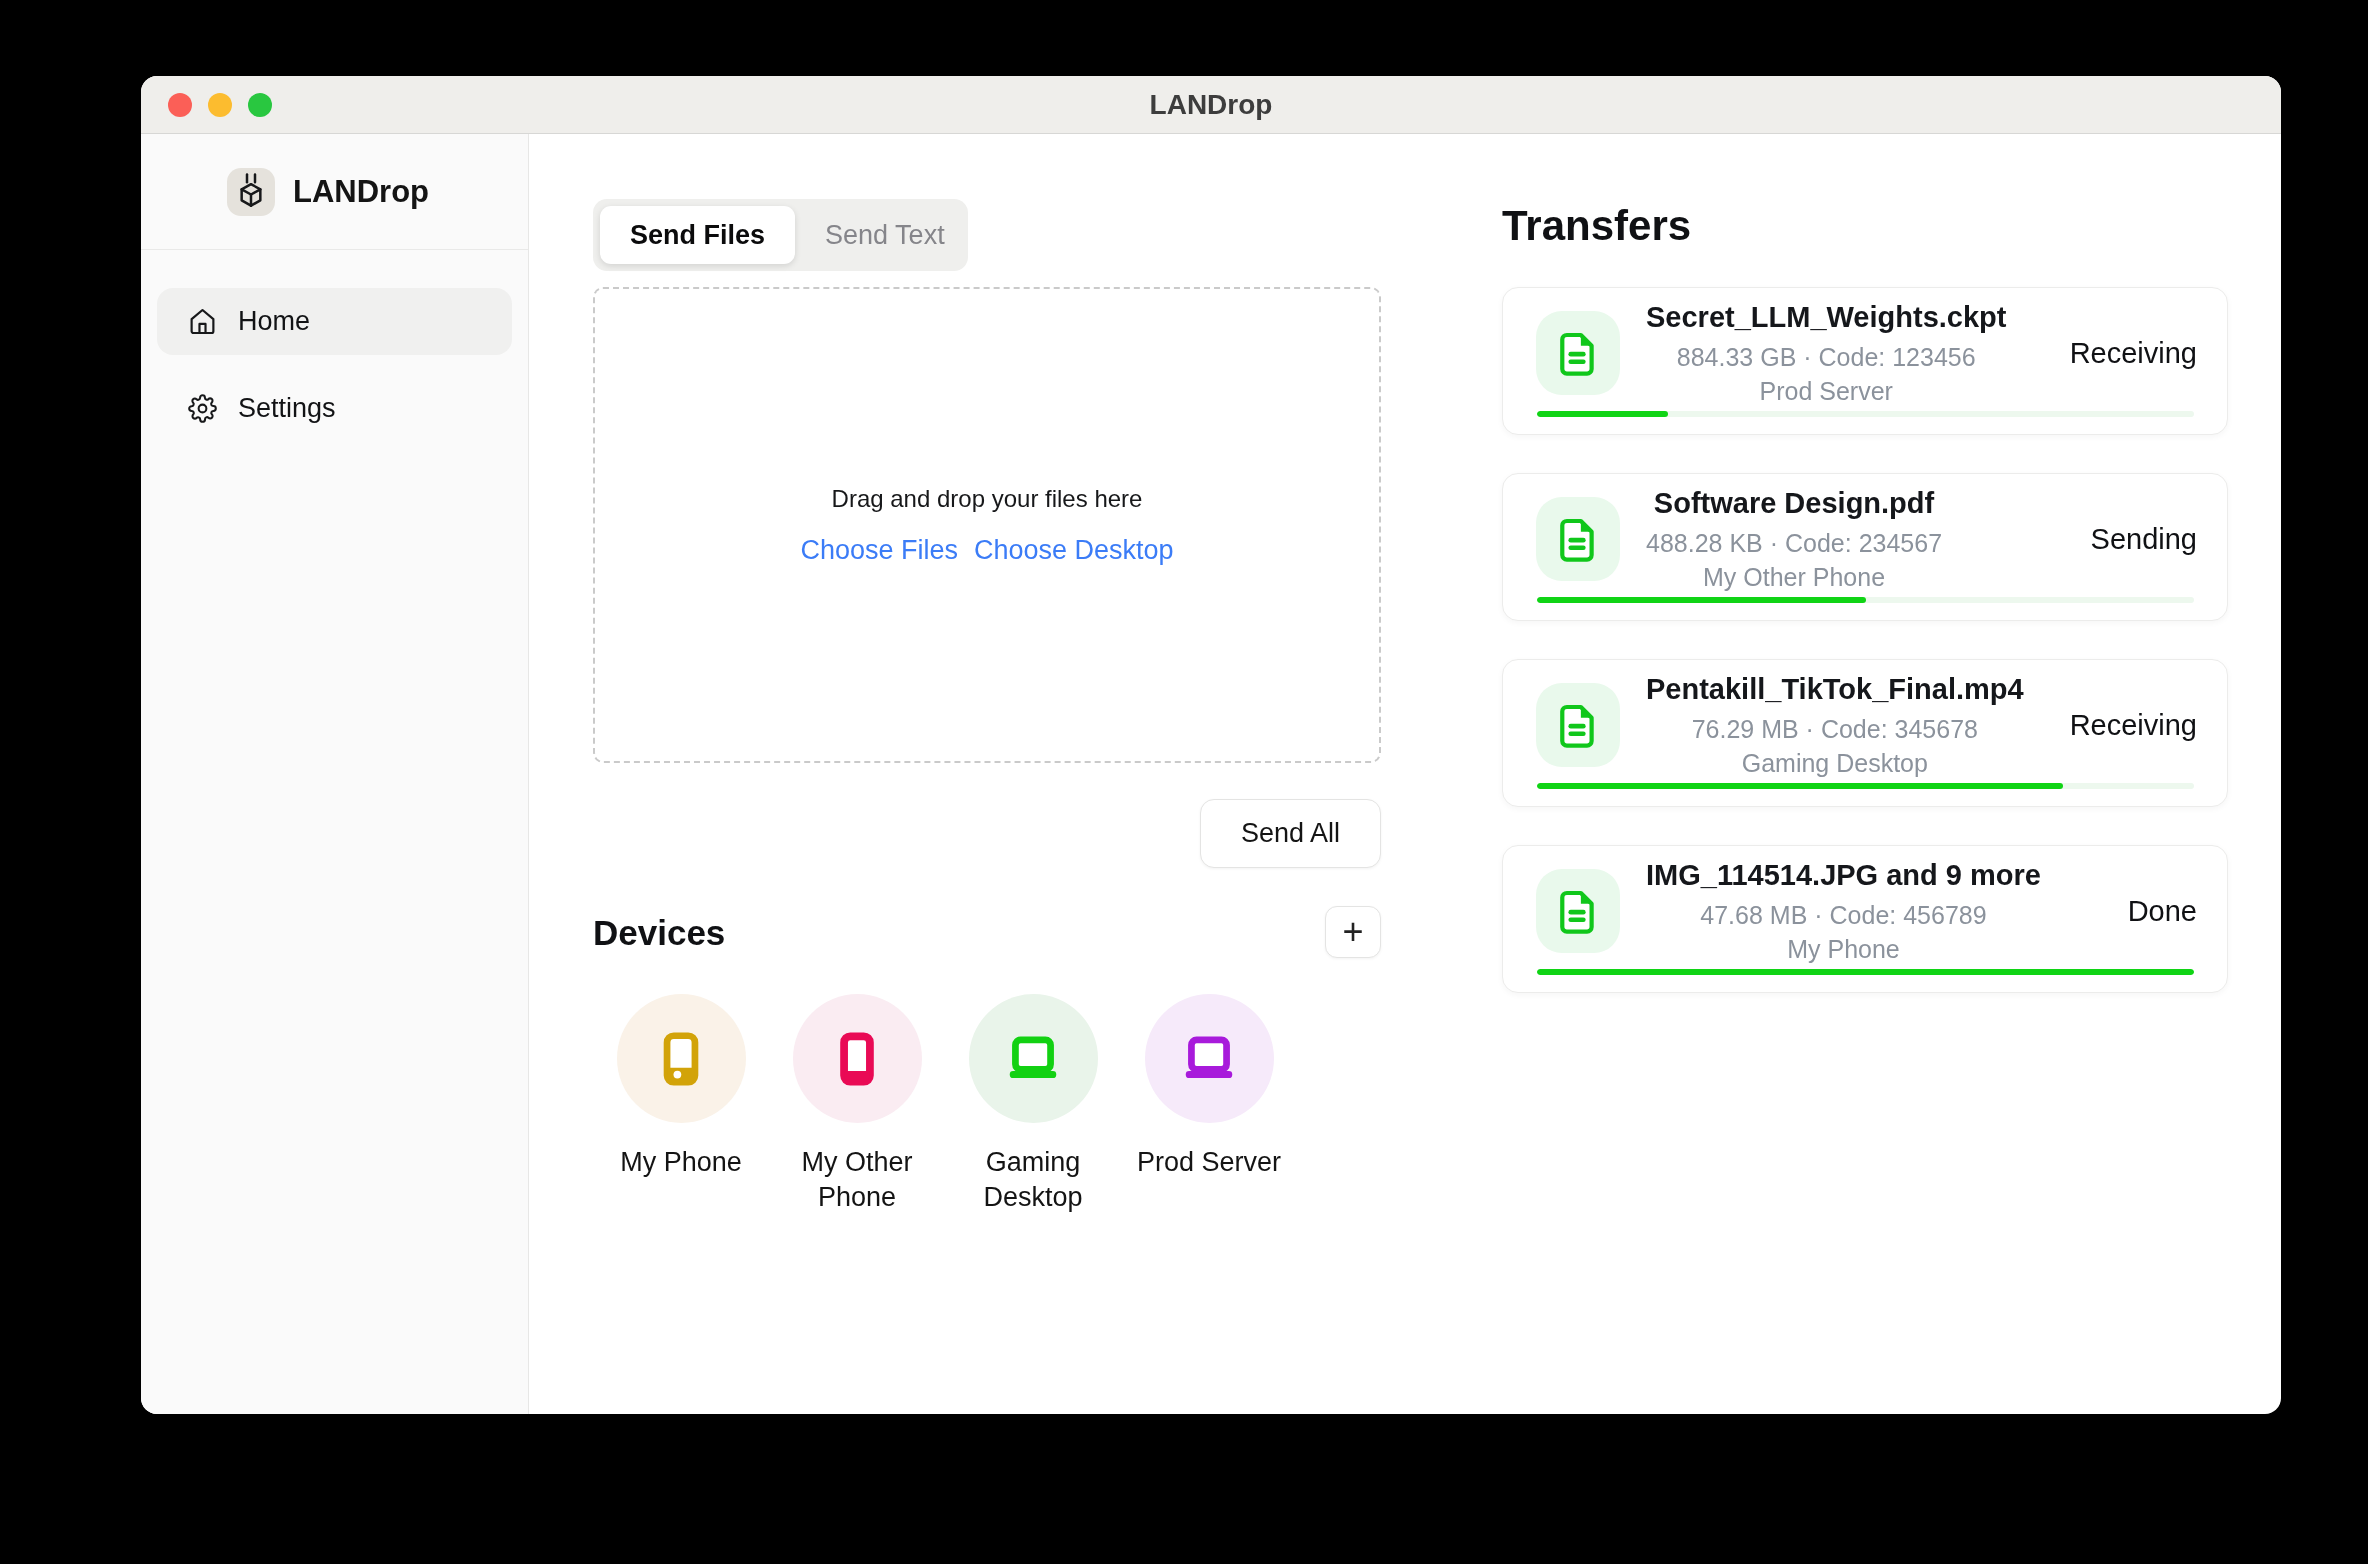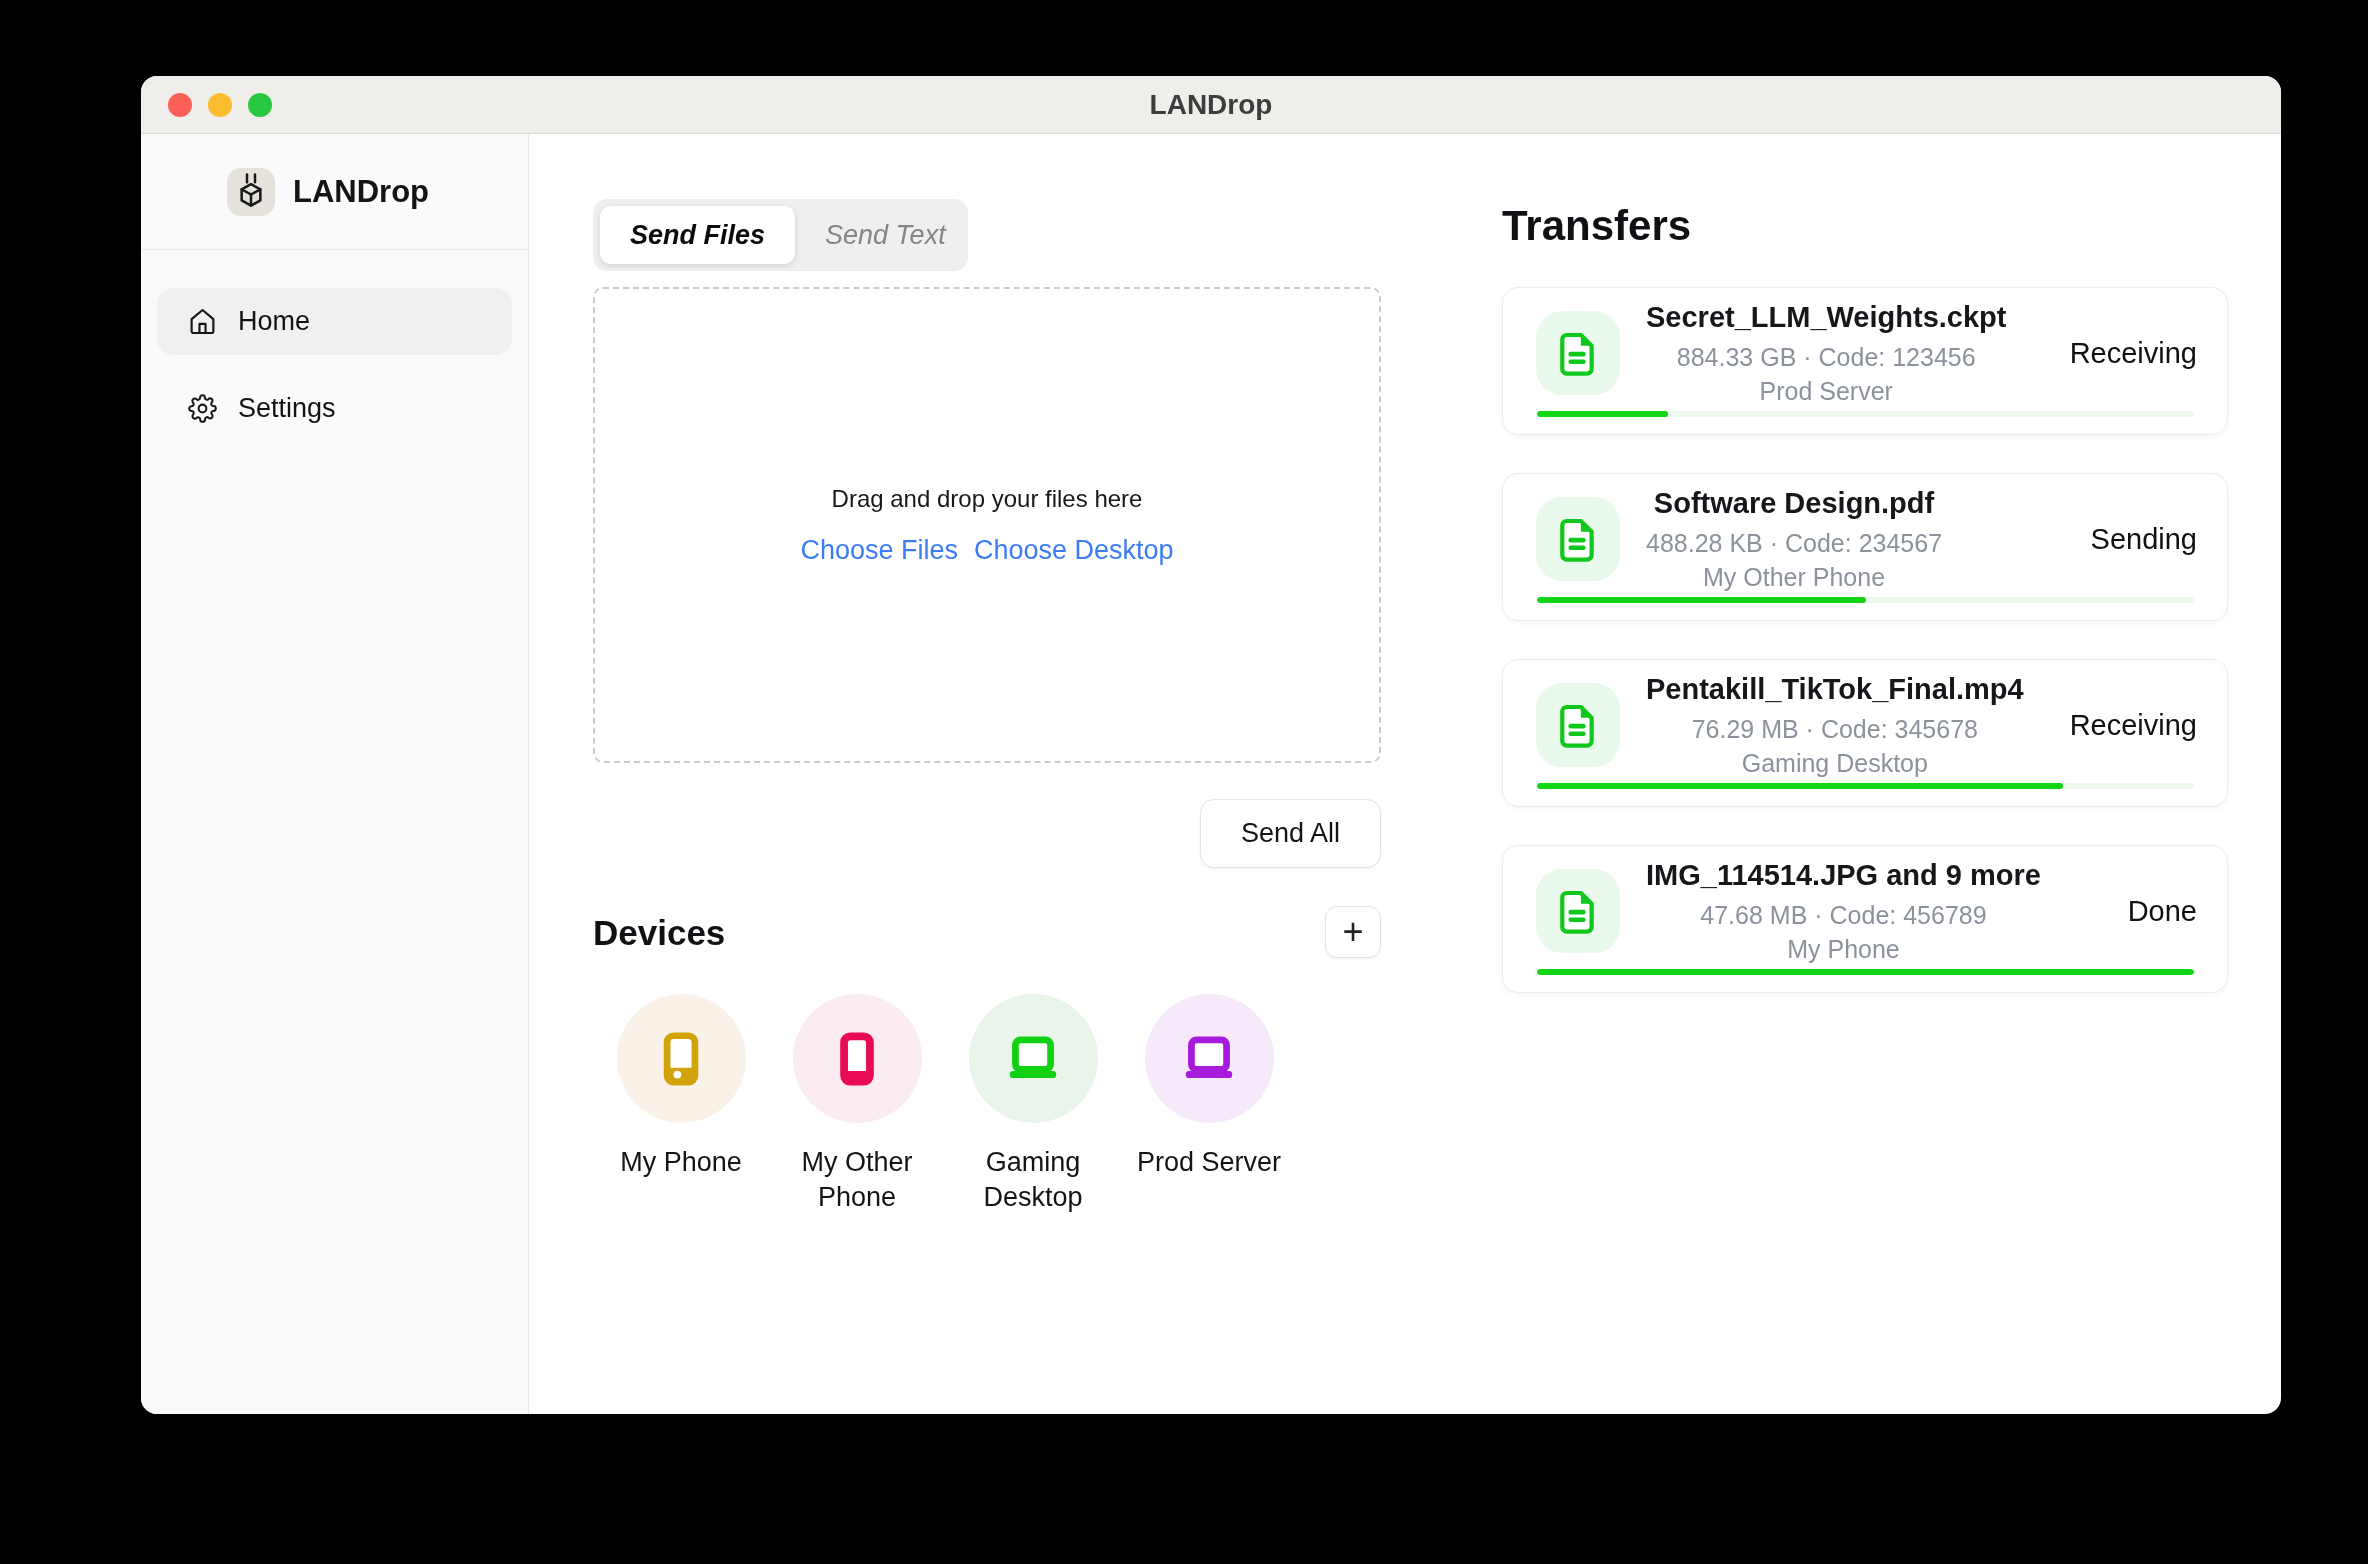--- a/index.html
+++ b/index.html
@@ -48,21 +48,21 @@
   .nav-item.active{background:#f0f0ef;}
   .nav-item svg{width:29px;height:29px;margin-right:21px;color:#17181a;}
   
   .main{flex:0 0 852px;width:852px;box-sizing:content-box;padding:65px 0 0 64px;}
   .tabbar{
     width:375px;height:72px;box-sizing:border-box;background:#efefed;border-radius:14px;
     display:flex;align-items:center;padding:0 7px;
   }
   .tab{
     height:58px;display:flex;align-items:center;padding:0 30px;border-radius:11px;
-    font-size:27px;color:#85858a;font-weight:500;white-space:nowrap;font-style:italic;
+    font-size:27px;color:#85858a;font-weight:500;white-space:nowrap;
   }
   .tab.active{background:#fff;color:#0b0b0c;font-weight:700;box-shadow:0 2px 6px rgba(0,0,0,0.12);}
   .dropzone{
     width:788px;height:476px;box-sizing:border-box;margin-top:16px;
     border:2px dashed #cacaca;border-radius:10px;
     display:flex;flex-direction:column;align-items:center;justify-content:center;
   }
   .drop-message{font-size:24px;color:#17181a;}
   .drop-links{display:flex;gap:16px;margin-top:22px;}
   .drop-link{font-size:27px;color:#3b7cf7;cursor:pointer;}

